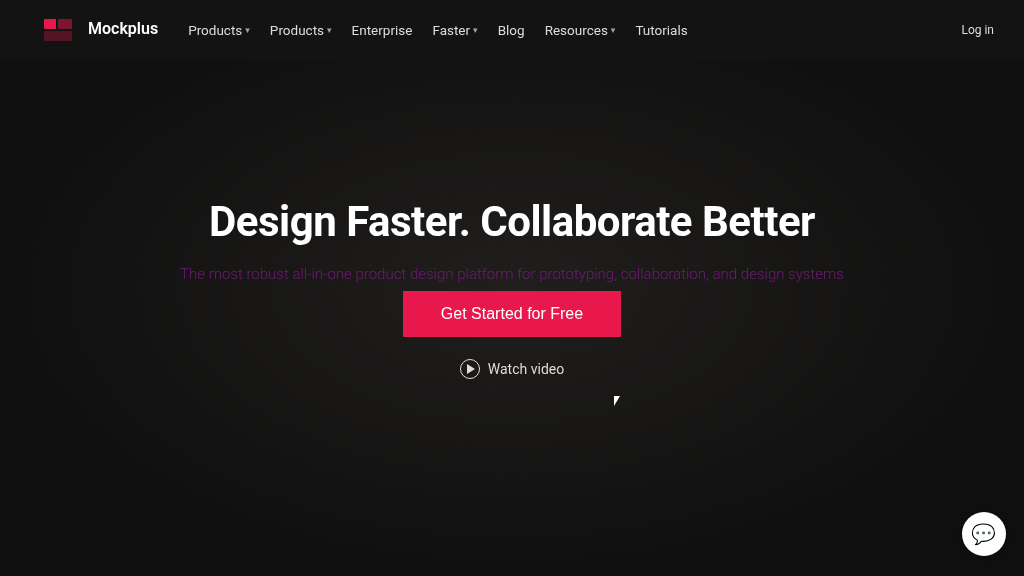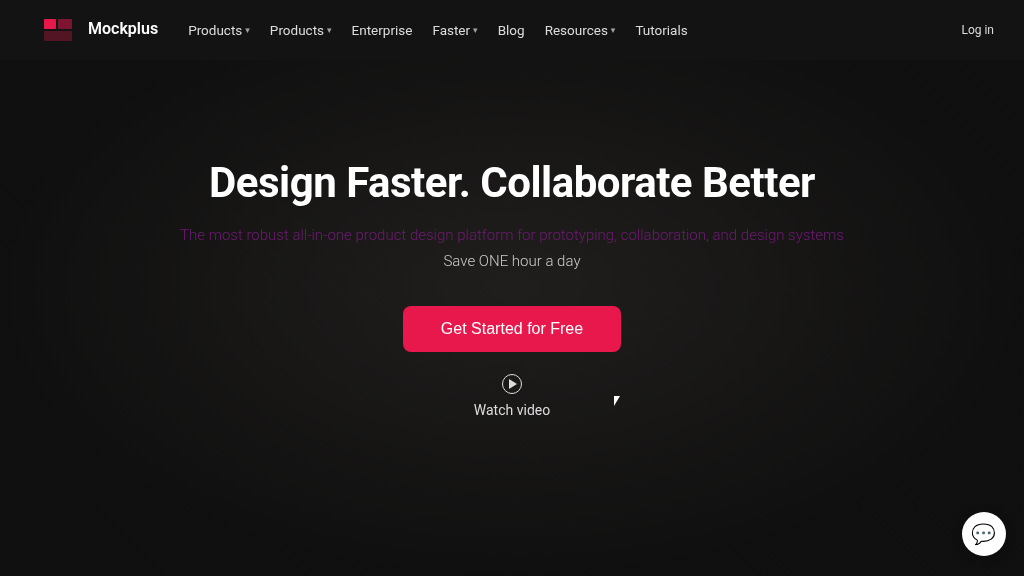--- a/index.html
+++ b/index.html
@@ -139,37 +139,36 @@
       font-size: 15px;
       color: #ccc;
       margin-bottom: 36px;
       font-weight: 300;
     }
     .btn-cta {
       background: #e8184d;
       color: #fff;
       border: none;
       padding: 14px 38px;
-      border-radius: 8px;
+      border-radius: 1px;
       font-size: 16px;
       font-weight: 500;
       cursor: pointer;
       margin-bottom: 22px;
       display: inline-block;
       transition: background 0.2s;
     }
     .watch-video {
       display: flex;
       align-items: center;
       justify-content: center;
       gap: 8px;
       color: #ddd;
       font-size: 14px;
       cursor: pointer;
-      flex-direction: column;
     }
     .play-icon {
       width: 20px;
       height: 20px;
       border: 1.5px solid #ddd;
       border-radius: 50%;
       display: flex;
       align-items: center;
       justify-content: center;
     }
@@ -272,21 +271,20 @@
     </div>
 
     <div class="nav-actions">
       <span class="btn-login">Log in</span>
     </div>
   </nav>
 
   <div class="hero-content">
     <h1 class="hero-title">Design Faster. Collaborate Better</h1>
     <p class="hero-subtitle">The most robust all-in-one product design platform for prototyping, collaboration, and design systems</p>
-    <p class="hero-tagline">Save ONE hour a day</p>
     <button class="btn-cta">Get Started for Free</button>
     <div class="watch-video">
       <div class="play-icon">
         <div class="play-triangle"></div>
       </div>
       <span>Watch video</span>
     </div>
   </div>
 
   <div class="chat-widget">

